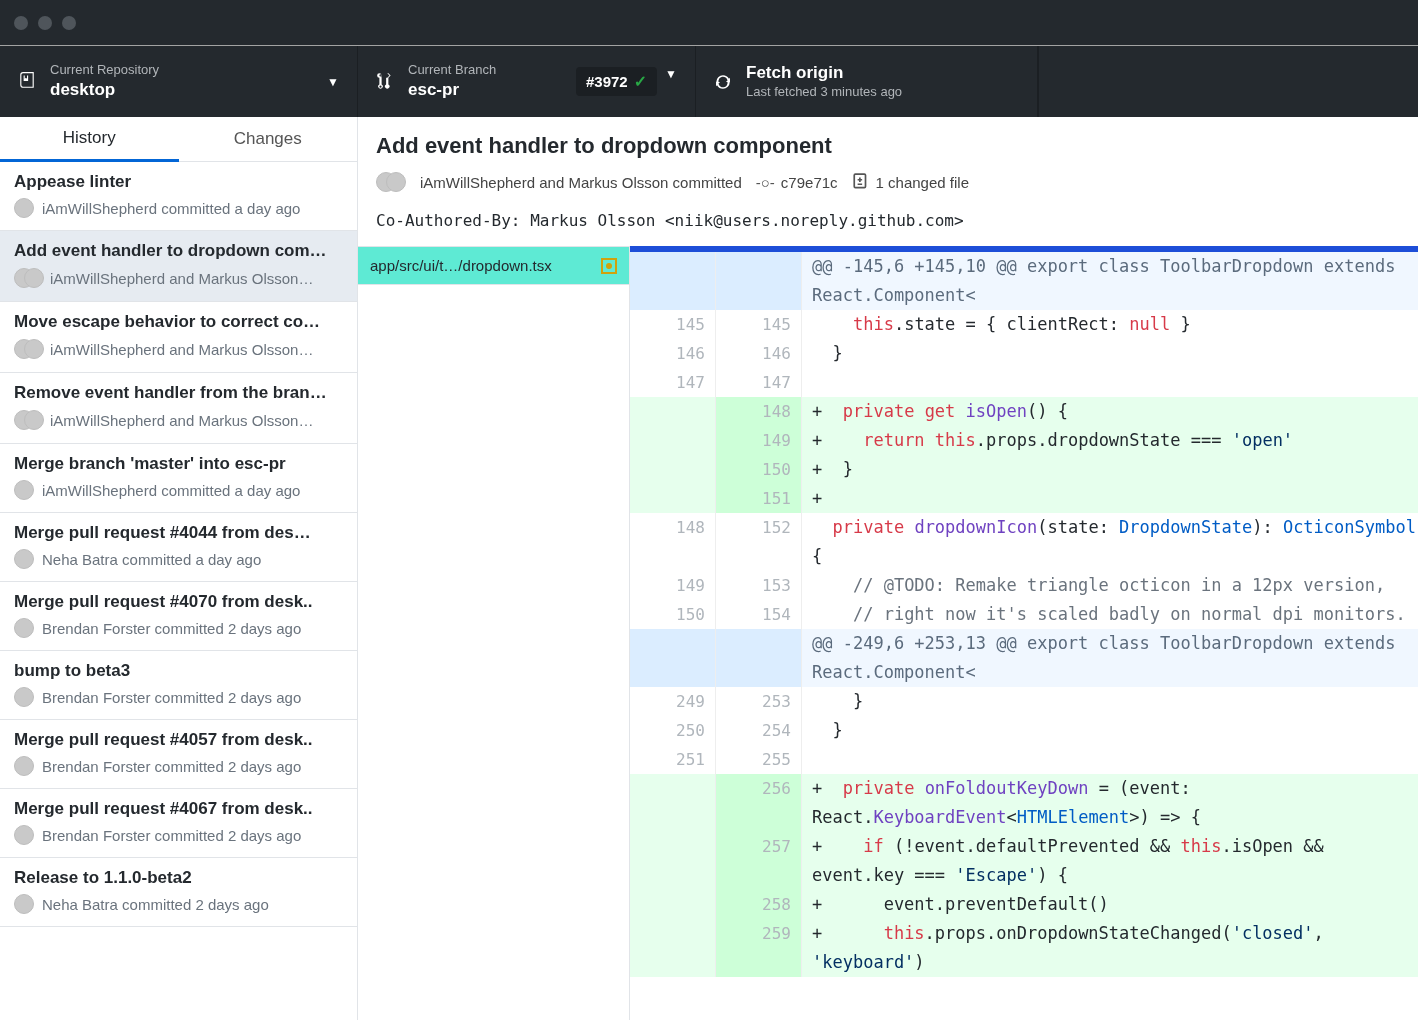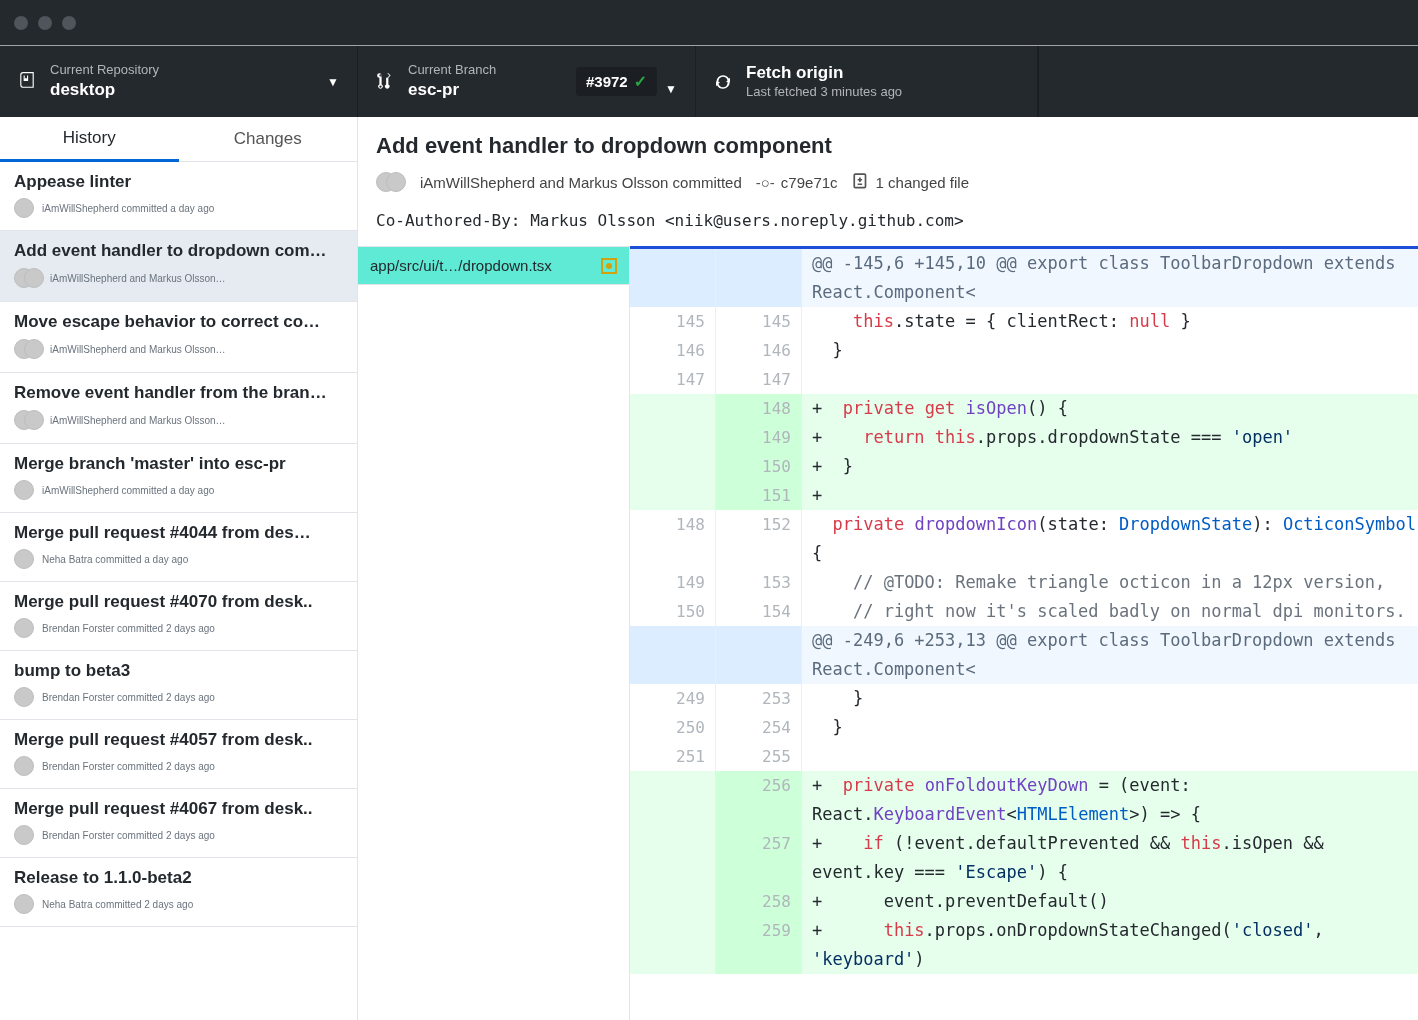--- a/index.html
+++ b/index.html
@@ -30,21 +30,21 @@
   
   .sidebar { width:358px; display:flex; flex-direction:column; border-right:1px solid #e1e4e8; }
   .tabs { display:flex; height:45px; border-bottom:1px solid #e1e4e8; }
   .tab { flex:1; display:flex; align-items:center; justify-content:center; font-size:17px; color:#555; cursor:pointer; }
   .tab.active { color:#24292e; border-bottom:3px solid #0366d6; margin-bottom:-1px; }
 
   .commit-list { flex:1; overflow-y:auto; }
   .commit { padding:10px 14px 12px; border-bottom:1px solid #e1e4e8; cursor:pointer; }
   .commit.selected { background:#e6ebf1; }
   .commit-title { font-size:17px; font-weight:600; color:#24292e; white-space:nowrap; overflow:hidden; text-overflow:ellipsis; }
-  .commit-meta { display:flex; align-items:center; gap:8px; margin-top:6px; font-size:10px; color:#6a737d; white-space:nowrap; overflow:hidden; text-overflow:ellipsis; }
+  .commit-meta { display:flex; align-items:center; gap:8px; margin-top:6px; font-size:15px; color:#6a737d; white-space:nowrap; overflow:hidden; text-overflow:ellipsis; }
   .avatar-pair { position:relative; width:28px; height:22px; display:inline-flex; align-items:center; flex-shrink:0;}
   .avatar { width:22px; height:22px; border-radius:50%; background:#c9c9c9; border:1px solid #bdbdbd; display:inline-block; flex-shrink:0;}
   .avatar.sm { width:20px; height:20px; }
   .avatar-pair .avatar:nth-child(2){ position:absolute; left:10px; }
 
   
   .main { flex:1; display:flex; flex-direction:column; min-width:0; }
   .commit-header { padding:16px 18px 10px; }
   .commit-header-title { font-size:22px; font-weight:700; color:#24292e; }
   .commit-header-sub { display:flex; align-items:center; gap:14px; margin-top:12px; font-size:15px; color:#444; }
@@ -53,21 +53,21 @@
   .changed-icon { width:18px; height:18px; }
 
   .commit-body { font-family: SFMono-Regular, Menlo, Consolas, monospace; font-size:16px; color:#24292e; padding:8px 18px 16px; }
 
   .file-diff-row { display:flex; min-height:0; flex:1; }
   .file-list { width:272px; border-top:1px solid #e1e4e8; border-right:1px solid #e1e4e8; }
   .file-item { display:flex; align-items:center; justify-content:space-between; padding:10px 12px; font-size:15px; color:#24292e; background:#5eead4; border-bottom:1px solid #e1e4e8;}
   .mod-badge { width:16px; height:16px; border:2px solid #d0a20d; display:flex; align-items:center; justify-content:center;}
   .mod-badge::after { content:""; width:6px; height:6px; background:#d0a20d; border-radius:50%; }
 
-  .diff { flex:1; overflow:auto; border-top:3px solid #1d4ed8; font-family: SFMono-Regular, Menlo, Consolas, monospace; font-size:17px; line-height:29px; }
+  .diff { flex:1; overflow:auto; border-top:6px solid #1d4ed8; font-family: SFMono-Regular, Menlo, Consolas, monospace; font-size:17px; line-height:29px; }
   .drow { display:flex; }
   .gutter { width:86px; text-align:right; padding-right:10px; color:#b0b6bc; border-right:1px solid #eee; font-size:16px; }
   .code { flex:1; padding-left:10px; white-space:pre-wrap; word-break:break-word; color:#24292e;}
   .hunk .gutter { background:#dbedff; }
   .hunk .code { background:#f0f7ff; color:#5b6b7d; }
   .add .gutter { background:#cdffd8; }
   .add .gutter.l { background:#e6ffed; }
   .add .code { background:#e6ffed; }
   .kw-red { color:#d73a49; }
   .kw-purple { color:#6f42c1; }
@@ -102,21 +102,21 @@
   <div class="toolbar-section branch">
     <div class="toolbar-left">
       <svg class="toolbar-icon" viewBox="0 0 16 16" fill="currentColor">
           <path d="M5 3a2 2 0 10-2 2v6a2 2 0 102 0V5a2 2 0 00-1-1.7zM4 2a1 1 0 110 2 1 1 0 010-2zm0 12a1 1 0 110-2 1 1 0 010 2zM11 5h-1l2-2-2-2h1l2 2-2 2zm0 0v6a2 2 0 11-2 0V5h2zm-1 9a1 1 0 110-2 1 1 0 010 2z"></path>
         </svg>
       <div>
         <div class="toolbar-label">Current Branch</div>
         <div class="toolbar-value">esc-pr</div>
       </div>
     </div>
-    <div style="display:flex; align-items:flex-end; gap:8px;">
+    <div style="display:flex; align-items:flex-start; gap:8px;">
       <span class="pr-badge">
         <span>#3972</span>
         <span class="check">✓</span>
       </span>
       <span class="chevron-down">▼</span>
     </div>
   </div>
 
   <div class="toolbar-section fetch">
     <svg class="toolbar-icon" viewBox="0 0 16 16" fill="currentColor">

